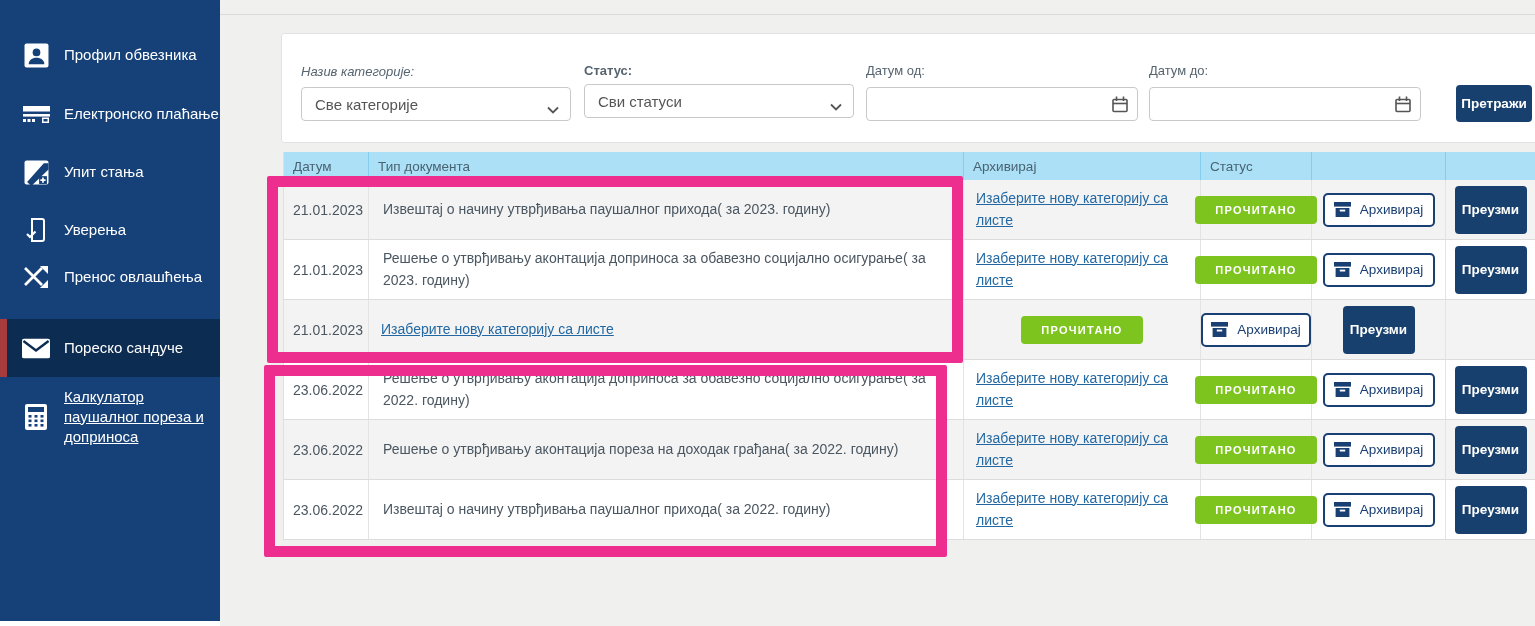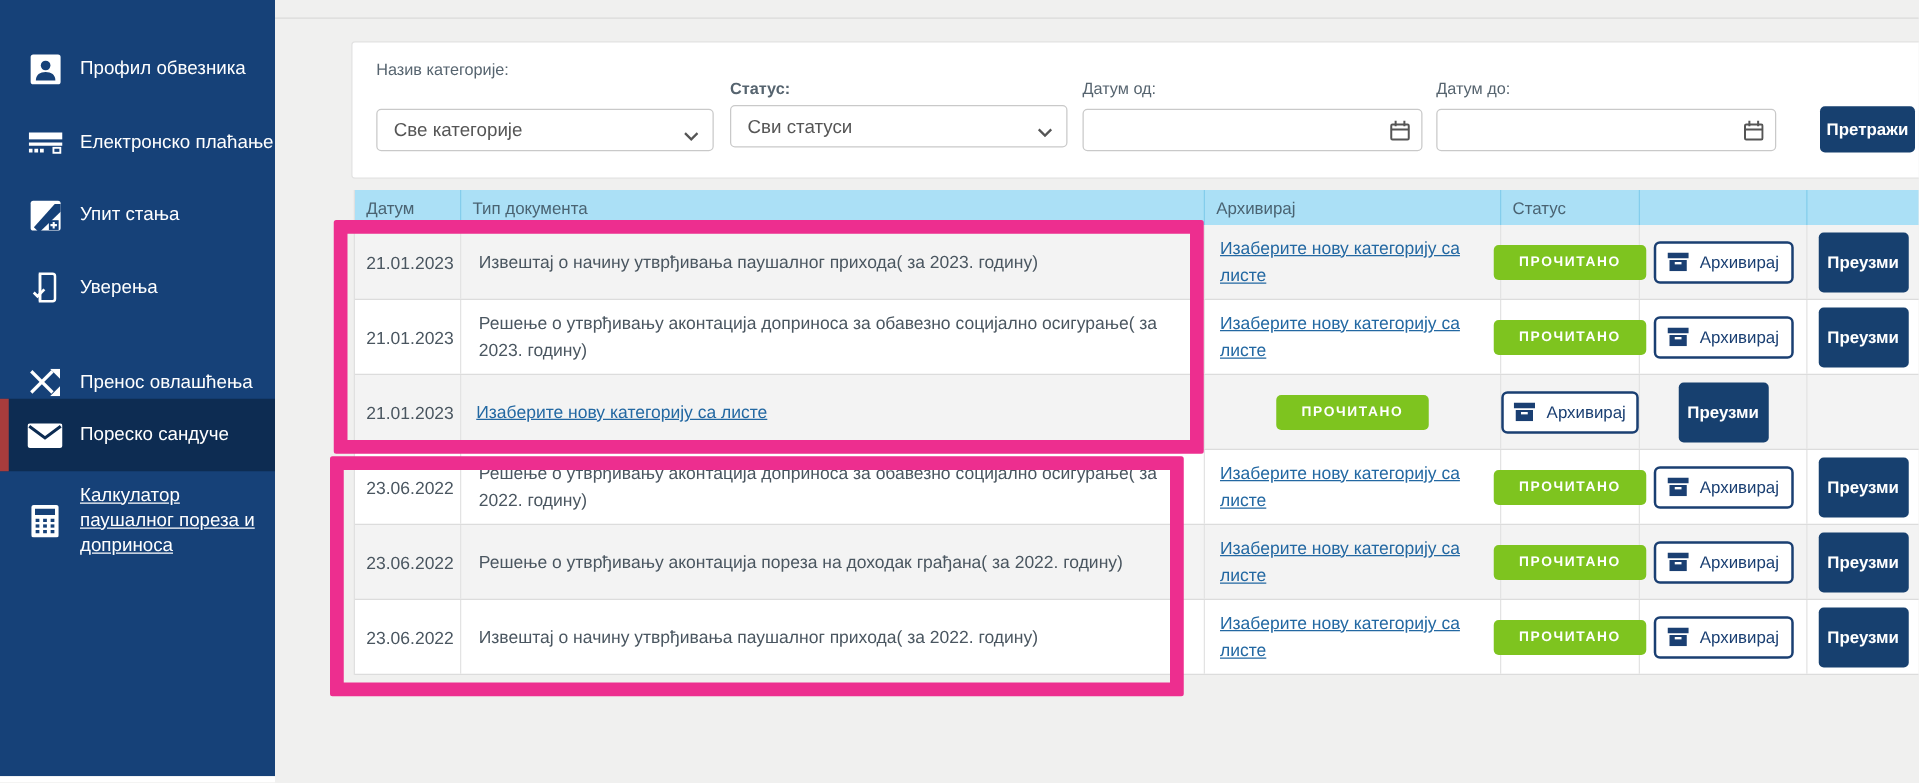--- a/index.html
+++ b/index.html
@@ -156,21 +156,21 @@
     <span class="sb-icon">
       <svg width="24" height="26" viewBox="0 0 24 26" fill="none" stroke="#fff" stroke-width="2">
           <path d="M8 2 H18 a2 2 0 0 1 2 2 V22 a2 2 0 0 1 -2 2 H8 z"></path>
           <path d="M8 2 L8 24"></path>
           <path d="M3 17 l3 3 5.5-5.5" stroke-width="2.2"></path>
         </svg>
     </span>
     <span class="sb-label">Уверења</span>
   </div>
 
-  <div class="sb-item" style="top:277px;">
+  <div class="sb-item" style="top:248px;">
     <span class="sb-icon">
       <svg width="26" height="22" viewBox="0 0 26 22" stroke="#fff" stroke-width="2.6" fill="#fff">
           <path d="M2 2 L19 19" fill="none"></path>
           <path d="M2 19 L19 2" fill="none"></path>
           <path d="M17 0 L25 0 L25 8 Z" stroke="none"></path>
           <path d="M17 22 L25 22 L25 14 Z" stroke="none"></path>
         </svg>
     </span>
     <span class="sb-label">Пренос овлашћења</span>
   </div>
@@ -205,21 +205,21 @@
     </span>
     <span class="sb-label">Калкулатор паушалног пореза и доприноса</span>
   </div>
 </aside>
 <div class="sidebar-bottom-strip"></div>
 
 <div class="topline"></div>
 
 <section class="filter-card">
 
-  <span class="f-label" style="left:19px;top:14px;">Назив категорије:</span>
+  <span class="f-label" style="left:19px;top:30px;font-style:italic;">Назив категорије:</span>
   <div class="control select" style="left:19px;top:53px;width:270px;">
     <span class="sel-text">Све категорије</span>
     <span class="chev">
       <svg width="12" height="8" viewBox="0 0 12 8" fill="none" stroke="#555" stroke-width="1.8">
           <path d="M1 1.5 L6 6.5 L11 1.5"></path>
         </svg>
     </span>
   </div>
 
   <span class="f-label" style="left:302px;top:29px;font-weight:bold;">Статус:</span>

